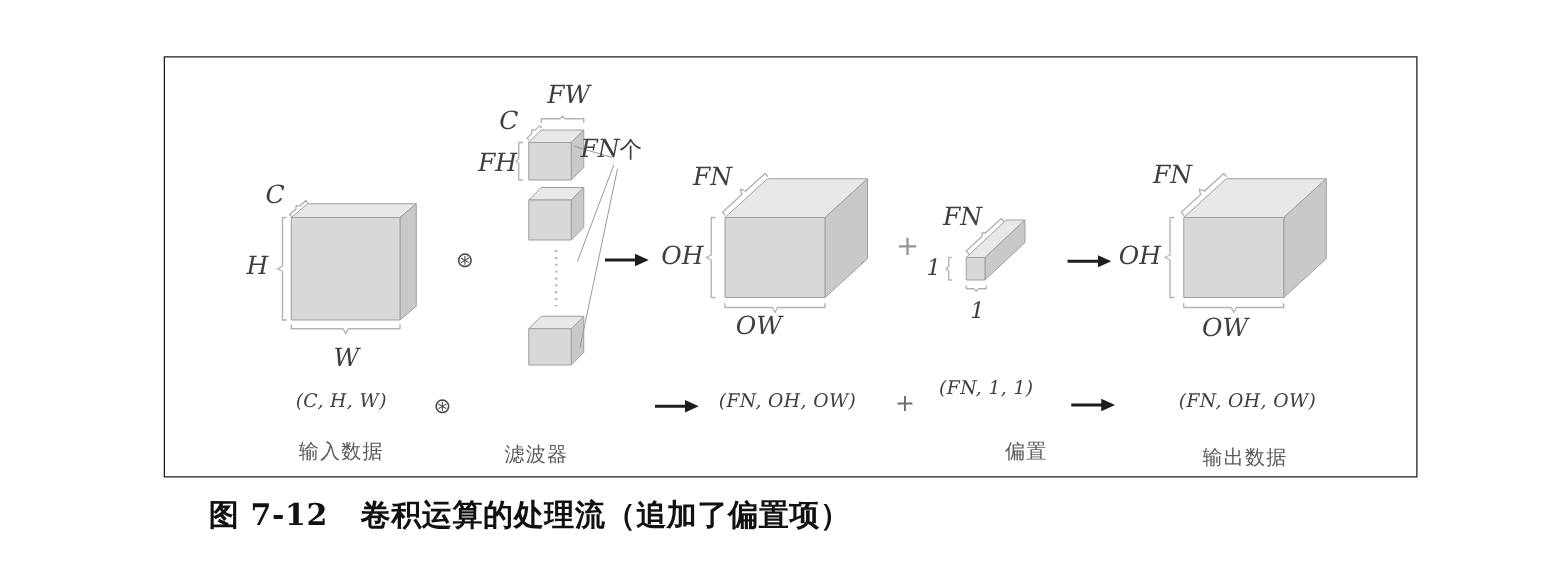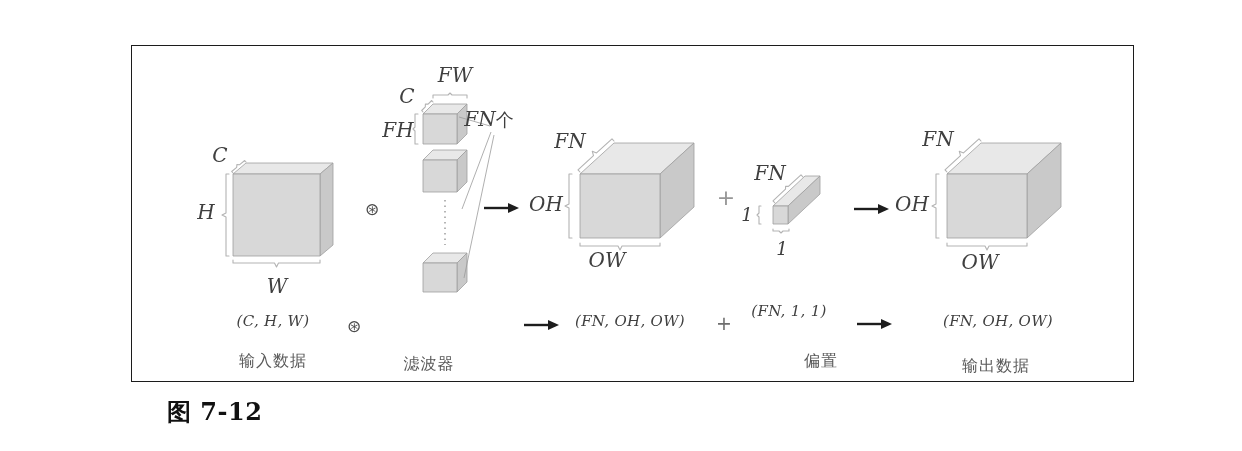--- a/index.html
+++ b/index.html
@@ -147,14 +147,15 @@
     <span class="lab tuple" style="left:498px;top:275px">(FN, OH, OW)</span>
     <span class="lab plus-form" style="left:592px;top:277px">+</span>
     <span class="lab tuple" style="left:657px;top:265px">(FN, 1, 1)</span>
     <span class="lab cjk" style="left:689px;top:299px">偏置</span>
     <span class="lab tuple" style="left:866px;top:275px">(FN, OH, OW)</span>
     <span class="lab cjk" style="left:864px;top:304px">输出数据</span>
   </div>
 
   <div class="caption">
     <span class="num">图 7-12</span>
+    <span class="txt">卷积运算的处理流（追加了偏置项）</span>
   </div>
 </div>
 
 </body></html>

